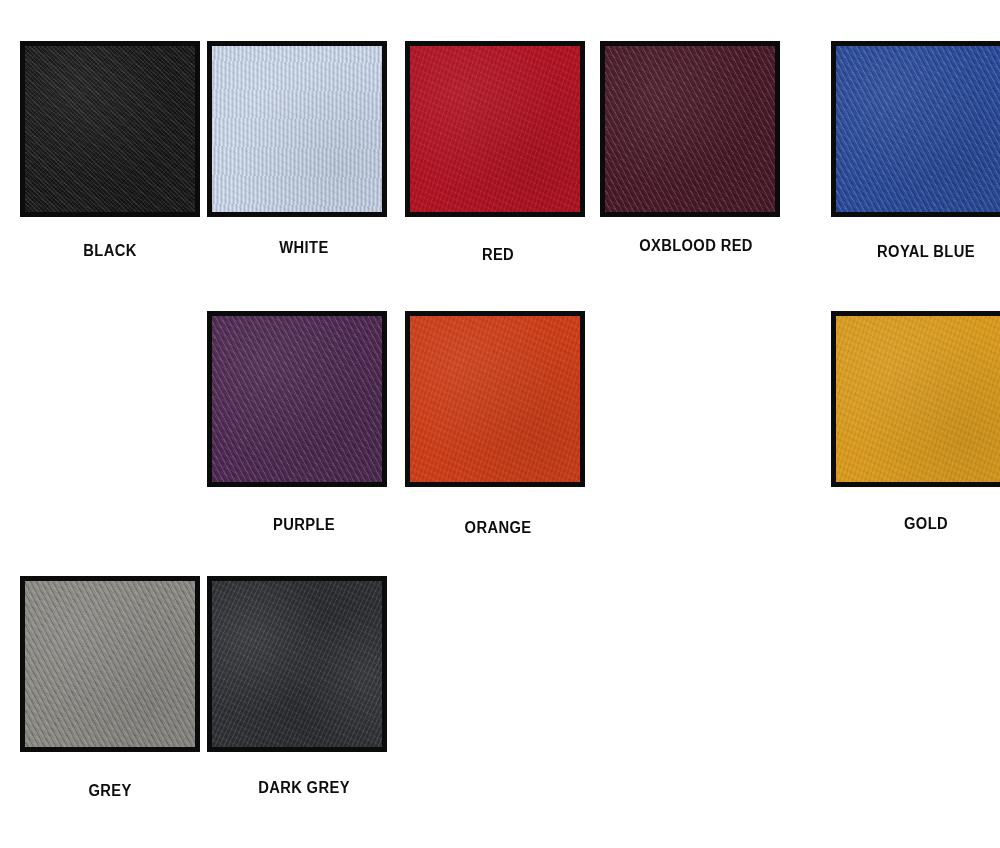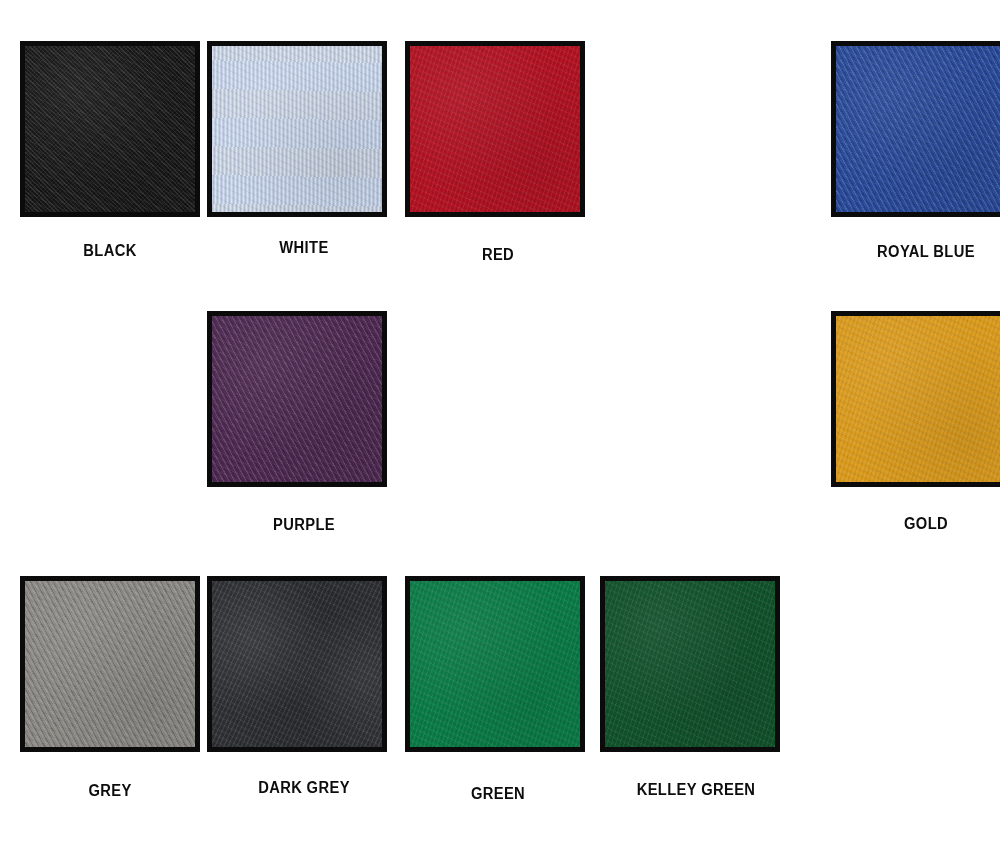--- a/index.html
+++ b/index.html
@@ -238,20 +238,30 @@
       <div class="swatch-frame" style="border-color: rgb(11, 11, 11);">
         <div class="fabric tex-fine" style="background-color: rgb(176, 18, 34);">
           <div class="weave-a"></div>
             <div class="weave-b"></div>
             <div class="weave-c"></div>
         </div>
       </div>
       <div class="swatch-label" style="color: rgb(13, 13, 13);">RED</div>
     </div>
 
+    <div class="swatch-cell col-3">
+      <div class="swatch-frame" style="border-color: rgb(11, 11, 11);">
+        <div class="fabric tex-twill-steep" style="background-color: rgb(74, 26, 40);">
+          <div class="weave-a"></div>
+            <div class="weave-b"></div>
+            <div class="weave-c"></div>
+        </div>
+      </div>
+      <div class="swatch-label" style="color: rgb(13, 13, 13);">OXBLOOD RED</div>
+    </div>
 
     <div class="swatch-cell col-4">
       <div class="swatch-frame" style="border-color: rgb(11, 11, 11);">
         <div class="fabric tex-twill-steep" style="background-color: rgb(42, 75, 155);">
           <div class="weave-a"></div>
             <div class="weave-b"></div>
             <div class="weave-c"></div>
         </div>
       </div>
       <div class="swatch-label" style="color: rgb(13, 13, 13);">ROYAL BLUE</div>
@@ -266,20 +276,30 @@
       <div class="swatch-frame" style="border-color: rgb(11, 11, 11);">
         <div class="fabric tex-twill-steep" style="background-color: rgb(78, 42, 82);">
           <div class="weave-a"></div>
             <div class="weave-b"></div>
             <div class="weave-c"></div>
         </div>
       </div>
       <div class="swatch-label" style="color: rgb(13, 13, 13);">PURPLE</div>
     </div>
 
+    <div class="swatch-cell col-2">
+      <div class="swatch-frame" style="border-color: rgb(11, 11, 11);">
+        <div class="fabric tex-fine" style="background-color: rgb(204, 61, 23);">
+          <div class="weave-a"></div>
+            <div class="weave-b"></div>
+            <div class="weave-c"></div>
+        </div>
+      </div>
+      <div class="swatch-label" style="color: rgb(13, 13, 13);">ORANGE</div>
+    </div>
 
 
     <div class="swatch-cell col-4">
       <div class="swatch-frame" style="border-color: rgb(11, 11, 11);">
         <div class="fabric tex-fine" style="background-color: rgb(217, 154, 30);">
           <div class="weave-a"></div>
             <div class="weave-b"></div>
             <div class="weave-c"></div>
         </div>
       </div>
@@ -305,38 +325,18 @@
       <div class="swatch-frame" style="border-color: rgb(11, 11, 11);">
         <div class="fabric tex-speckle" style="background-color: rgb(46, 48, 52);">
           <div class="weave-a"></div>
             <div class="weave-b"></div>
             <div class="weave-c"></div>
         </div>
       </div>
       <div class="swatch-label" style="color: rgb(13, 13, 13);">DARK GREY</div>
     </div>
 
-    <div class="swatch-cell col-2">
-      <div class="swatch-frame" style="border-color: rgb(11, 11, 11);">
-        <div class="fabric tex-fine" style="background-color: rgb(10, 122, 69);">
-          <div class="weave-a"></div>
-            <div class="weave-b"></div>
-            <div class="weave-c"></div>
-        </div>
-      </div>
-      <div class="swatch-label" style="color: rgb(13, 13, 13);">GREEN</div>
-    </div>
-
-    <div class="swatch-cell col-3">
-      <div class="swatch-frame" style="border-color: rgb(11, 11, 11);">
-        <div class="fabric tex-fine" style="background-color: rgb(17, 81, 42);">
-          <div class="weave-a"></div>
-            <div class="weave-b"></div>
-            <div class="weave-c"></div>
-        </div>
-      </div>
-      <div class="swatch-label" style="color: rgb(13, 13, 13);">KELLEY GREEN</div>
-    </div>
+
 
 
   </div>
 
 </div>
 
 </body></html>

